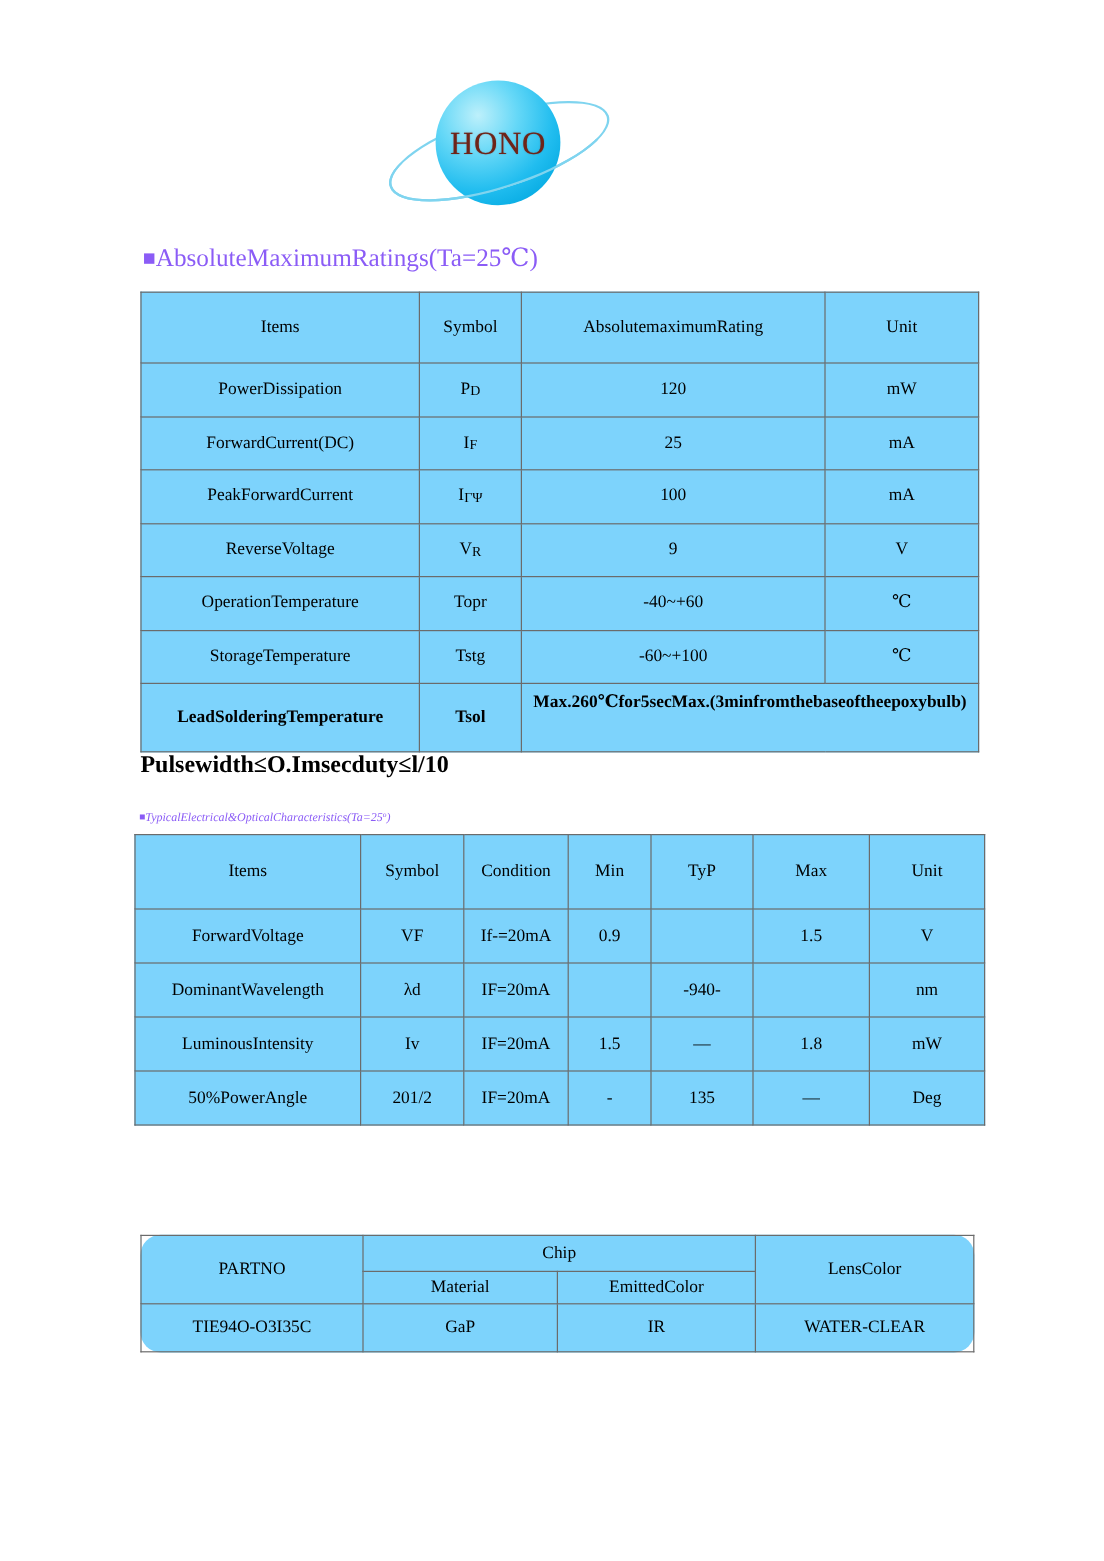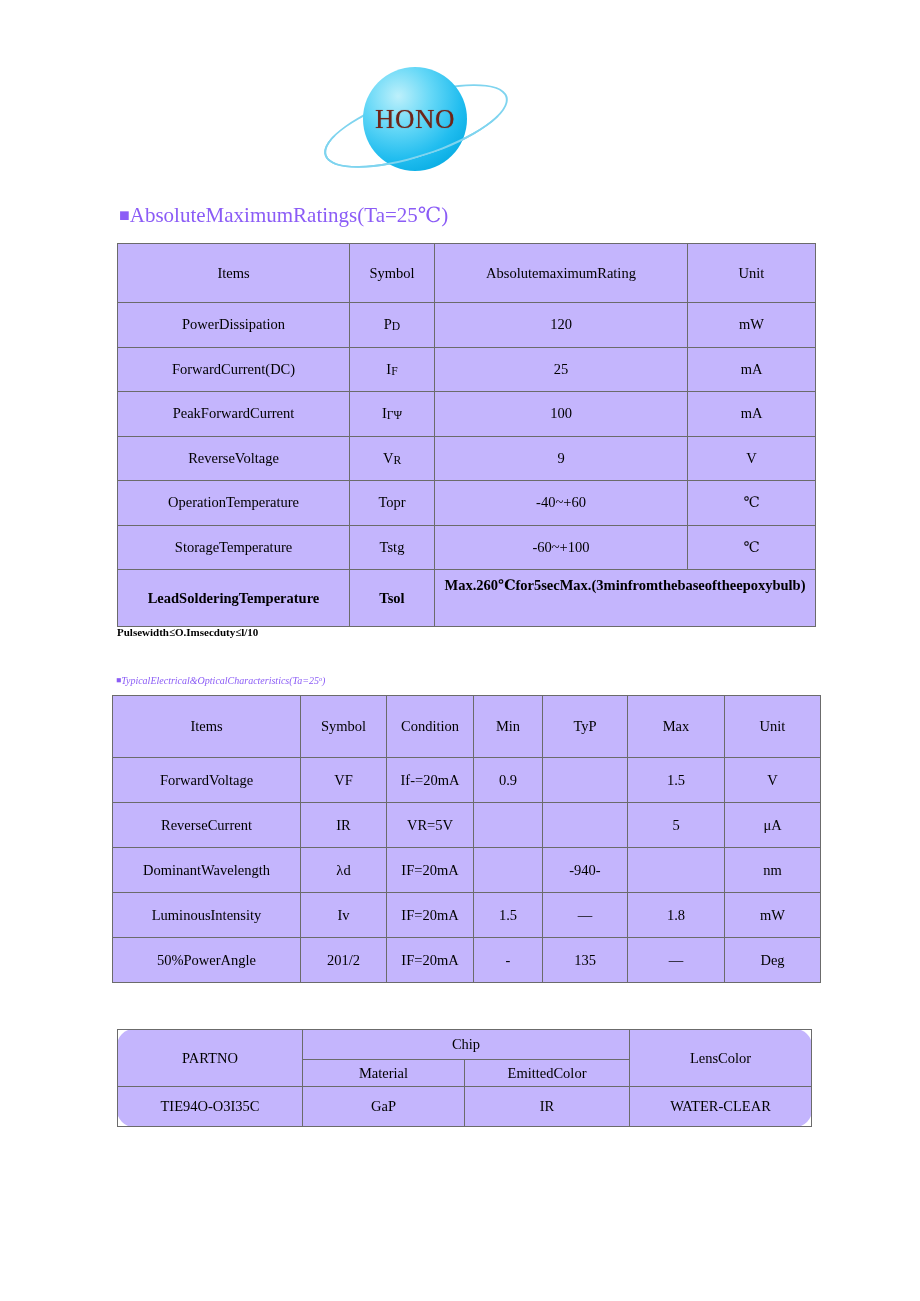--- a/index.html
+++ b/index.html
@@ -102,21 +102,21 @@
     font-style: italic;
   }
   .sq { font-size: 0.85em; vertical-align: 1px; }
   sup.ord { font-size: 0.62em; vertical-align: 0.55em; }
 
   
   table.dsheet {
     position: absolute;
     border-collapse: collapse;
     table-layout: fixed;
-    background: #c4b5fd;
+    background: #7dd3fc;
   }
   table.dsheet td {
     border: 1px solid #6b6b6b;
     text-align: center;
     vertical-align: middle;
     font-family: "Liberation Serif", "DejaVu Serif", serif;
     color: #000;
     padding: 0 2px;
   }
 
@@ -140,21 +140,21 @@
     vertical-align: top !important;
     padding-top: 6px !important;
   }
 
   
   #pulse-note {
     position: absolute;
     left: 117px;
     top: 626px;
     font-family: "Liberation Serif", "DejaVu Serif", serif;
-    font-size: 11px;
+    font-size: 20px;
     font-weight: bold;
     white-space: nowrap;
   }
 
   
   #table-typical {
     left: 112px;
     top: 695px;
     width: 708px;
   }
@@ -286,29 +286,20 @@
     <tr>
       <td>ForwardVoltage</td>
       <td>VF</td>
       <td class="cond-txt">If-=20mA</td>
       <td>0.9</td>
       <td></td>
       <td>1.5</td>
       <td>V</td>
     </tr>
     <tr>
-      <td>ReverseCurrent</td>
-      <td>IR</td>
-      <td class="cond-txt">VR=5V</td>
-      <td></td>
-      <td></td>
-      <td>5</td>
-      <td>μA</td>
-    </tr>
-    <tr>
       <td>DominantWavelength</td>
       <td>λd</td>
       <td class="cond-txt">IF=20mA</td>
       <td></td>
       <td>-940-</td>
       <td></td>
       <td>nm</td>
     </tr>
     <tr>
       <td>LuminousIntensity</td>

